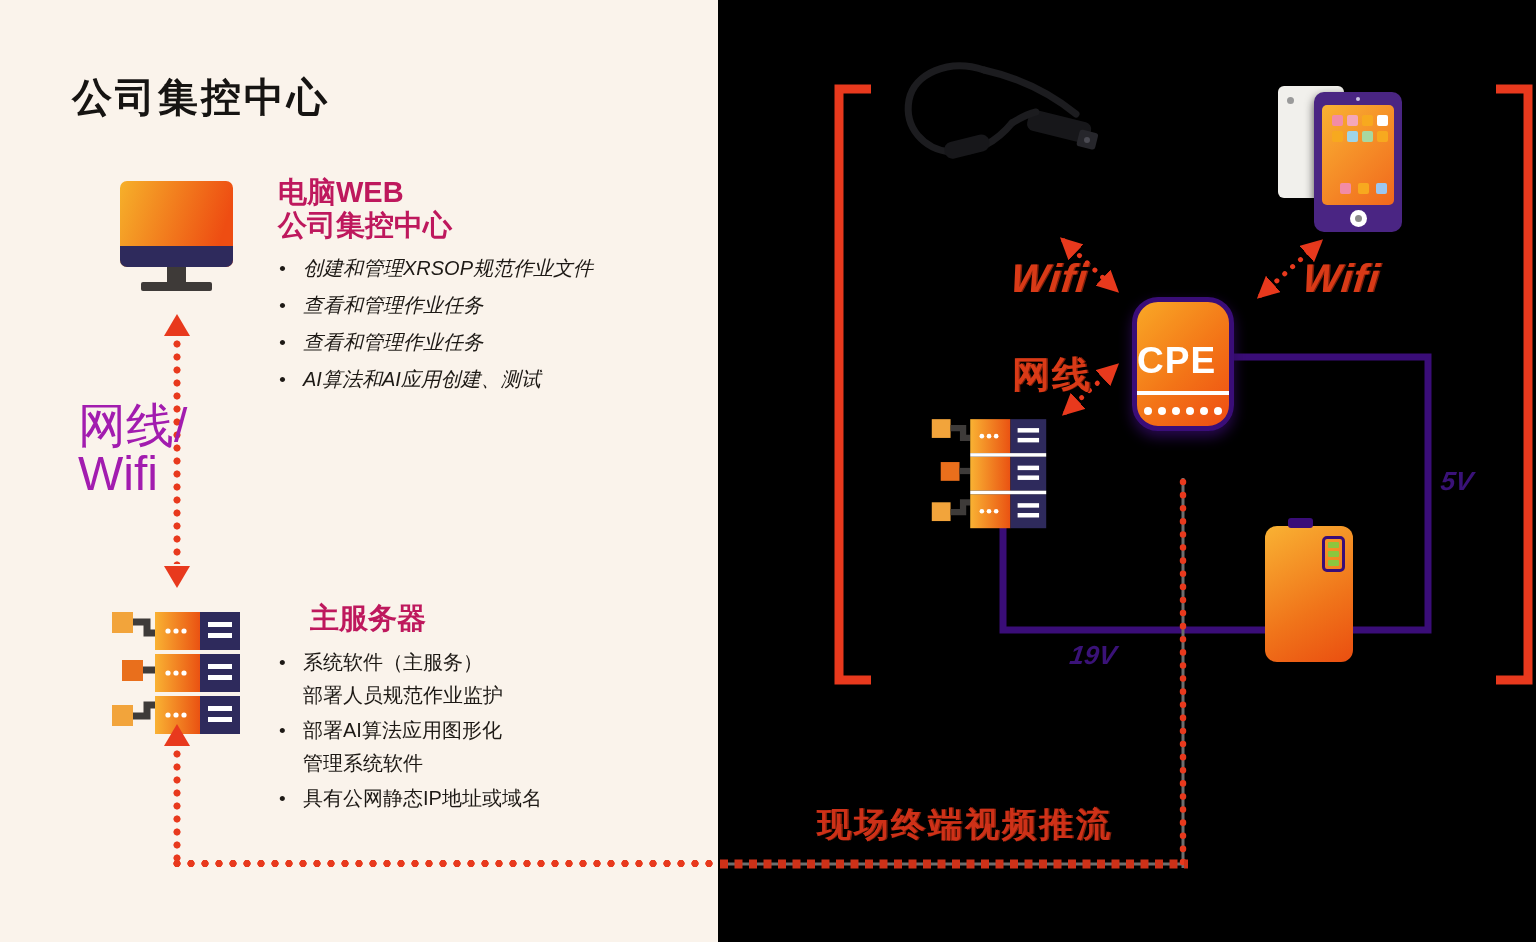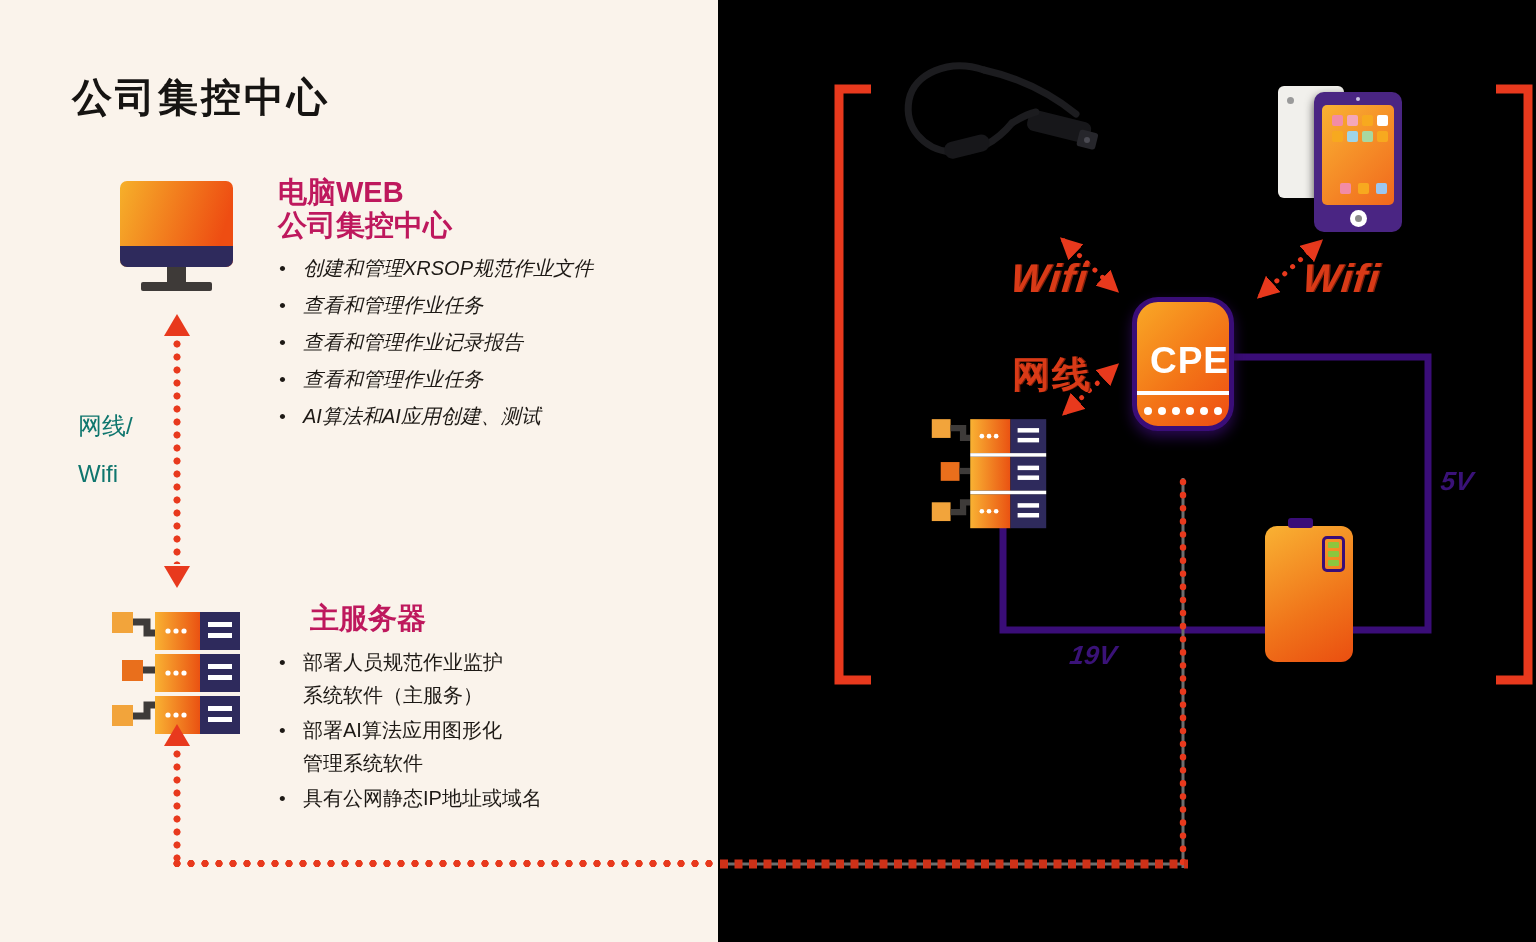--- a/index.html
+++ b/index.html
@@ -15,41 +15,41 @@
 
   .sec-heading { position:absolute; font-size:29px; font-weight:700; color:#be185d; line-height:33px; }
 
   ul.bullets { position:absolute; list-style:none; width:430px; }
   ul.bullets li { position:relative; padding-left:27px; font-size:20px; color:#1d1915; }
   ul.bullets li::before { content:"•"; position:absolute; left:3px; top:0; color:#1d1915; font-size:19px; }
   ul.web-bullets li { line-height:37px; }
   ul.srv-bullets li { line-height:33px; margin-bottom:2px; }
   ul.srv-bullets li span { display:block; }
 
-  .lan-wifi-label { position:absolute; left:78px; top:402px; font-size:24px; line-height:48px; color:#0f766e; font-weight:500; }
+  .lan-wifi-label { position:absolute; left:78px; top:402px; font-size:48px; line-height:48px; color:#a21caf; font-weight:500; }
 
   .tri-up { width:0; height:0; border-left:13px solid transparent; border-right:13px solid transparent; border-bottom:22px solid #e8391d; }
   .tri-down { width:0; height:0; border-left:13px solid transparent; border-right:13px solid transparent; border-top:22px solid #e8391d; }
   .varrow { position:absolute; width:26px; }
   .vdots { width:8px; margin:2px auto; background-image:radial-gradient(circle at 4px 6px, #e8391d 3.2px, rgba(232,57,29,0) 3.9px); background-size:8px 13px; background-repeat:repeat-y; }
   .hdots { position:absolute; height:11px; background-image:radial-gradient(circle at 7px 5.5px, #e8391d 3.4px, rgba(232,57,29,0) 4px); background-size:14px 11px; background-repeat:repeat-x; }
 
   
   .right-panel { position:absolute; left:718px; top:0; width:818px; height:942px; background:#000; }
   .rp-svg { position:absolute; left:0; top:0; }
   .bracket { fill:none; stroke:#e8391d; stroke-width:9; }
   .dotarrow { stroke:#e8391d; stroke-width:5; stroke-dasharray:0.1 10.5; stroke-linecap:round; fill:none; }
 
   .red-label { position:absolute; color:#d93a17; font-weight:800; text-shadow:1.5px 0 #7e1e0a; }
   .wifi-label { font-size:40px; font-style:italic; transform:skewX(-6deg); letter-spacing:1px; }
   .cn-red { font-size:38px; letter-spacing:2px; transform:scaleY(.96); }
   .stream-label { position:absolute; left:99px; top:802px; font-size:34px; font-weight:800; letter-spacing:3px; color:#ce3118; text-shadow:1.5px 0 #7e1e0a; }
 
   .cpe { position:absolute; left:414px; top:297px; width:102px; height:134px; border:5px solid #3a0d78; border-radius:26px; background:linear-gradient(135deg,#f9a826 0%,#f37417 55%,#ee4d12 100%); box-shadow:0 6px 14px rgba(46,10,90,.9); }
-  .cpe-text { position:absolute; width:100%; top:38px; text-align:right; color:#fff; font-size:37px; font-weight:700; letter-spacing:1px; }
+  .cpe-text { position:absolute; width:100%; top:38px; text-align:left; color:#fff; font-size:37px; font-weight:700; letter-spacing:1px; }
   .cpe-sep { position:absolute; left:0; bottom:31px; width:100%; height:4px; background:#fff; }
   .cpe-dots { position:absolute; bottom:11px; width:100%; display:flex; justify-content:center; gap:6px; }
   .cpe-dots i { width:8px; height:8px; border-radius:50%; background:#fff; }
 
   .voltage { position:absolute; color:#3a1278; font-size:26px; font-weight:800; font-style:italic; }
 
   .battery { position:absolute; left:547px; top:526px; width:88px; height:136px; border-radius:12px; background:linear-gradient(150deg,#f9b233 0%,#f0741a 60%,#ea4e10 100%); }
   .battery .tab { position:absolute; left:23px; top:-8px; width:25px; height:10px; border-radius:3px; background:#3a0d78; }
   .battery .gauge { position:absolute; right:8px; top:10px; width:23px; height:36px; border:3px solid #3a0d78; border-radius:5px; background:transparent; display:flex; flex-direction:column; justify-content:center; gap:3px; padding:3px; }
   .battery .gauge i { display:block; height:6px; border-radius:1px; background:#8cc63e; }
@@ -86,21 +86,20 @@
     </svg>
 
     <div class="sec-heading" style="left:278px;top:176px;">
       <span>电脑WEB</span><br>
       <span>公司集控中心</span>
     </div>
 
     <ul class="bullets web-bullets" style="left:276px;top:250px;font-style:italic;">
       <li><span>创建和管理XRSOP规范作业文件</span></li>
       <li><span>查看和管理作业任务</span></li>
-      <li><span>查看和管理作业记录报告</span></li>
       <li><span>查看和管理作业任务</span></li>
       <li><span>AI算法和AI应用创建、测试</span></li>
     </ul>
 
     <div class="varrow" style="left:164px;top:314px;">
       <div class="tri-up"></div>
       <div class="vdots" style="height:226px;"></div>
       <div class="tri-down"></div>
     </div>
 
@@ -146,22 +145,22 @@
           <rect x="98" y="102" width="24" height="5"></rect>
             <rect x="98" y="113" width="24" height="5"></rect>
         </g>
       </g>
     </svg>
 
     <div class="sec-heading" style="left:278px;top:602px;margin-left:32px;">主服务器</div>
 
     <ul class="bullets srv-bullets" style="left:276px;top:646px;">
       <li>
+        <span>系统软件（主服务）</span>
         <span>部署人员规范作业监护</span>
-        <span>系统软件（主服务）</span>
       </li>
       <li>
         <span>部署AI算法应用图形化</span>
         <span>管理系统软件</span>
       </li>
       <li>
         <span>具有公网静态IP地址或域名</span>
       </li>
     </ul>
 
@@ -287,14 +286,15 @@
           <rect x="98" y="18" width="24" height="5"></rect>
             <rect x="98" y="29" width="24" height="5"></rect>
           <rect x="98" y="60" width="24" height="5"></rect>
             <rect x="98" y="71" width="24" height="5"></rect>
           <rect x="98" y="102" width="24" height="5"></rect>
             <rect x="98" y="113" width="24" height="5"></rect>
         </g>
       </g>
     </svg>
 
+    <div class="stream-label">现场终端视频推流</div>
   </div>
 </div>
 
 </body></html>

